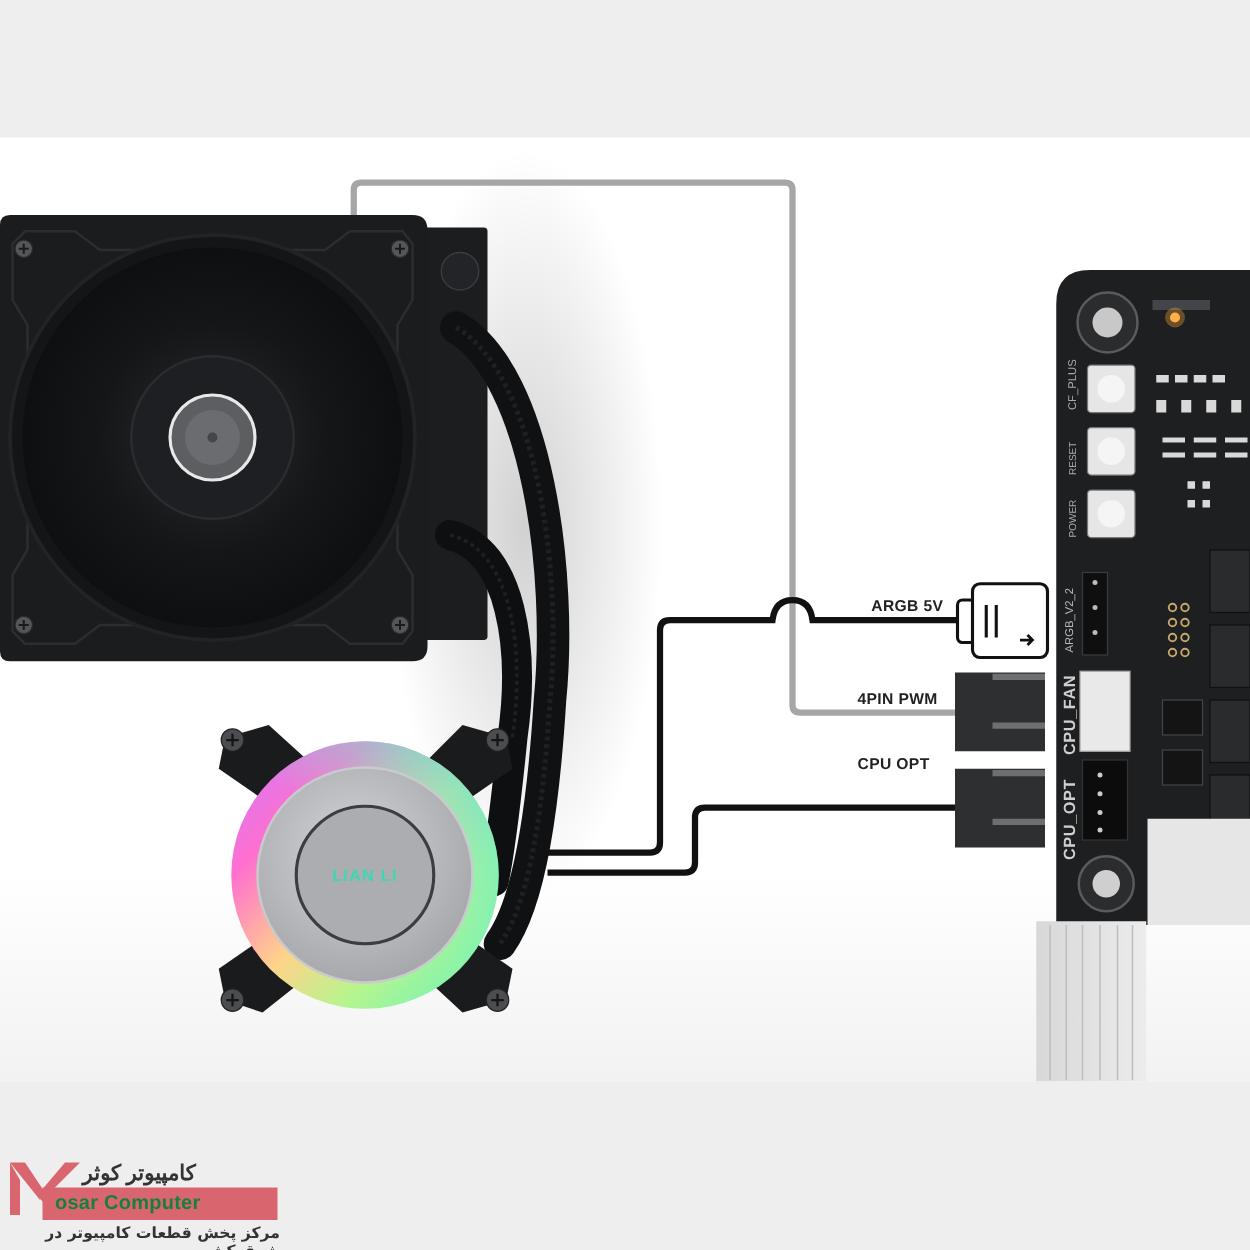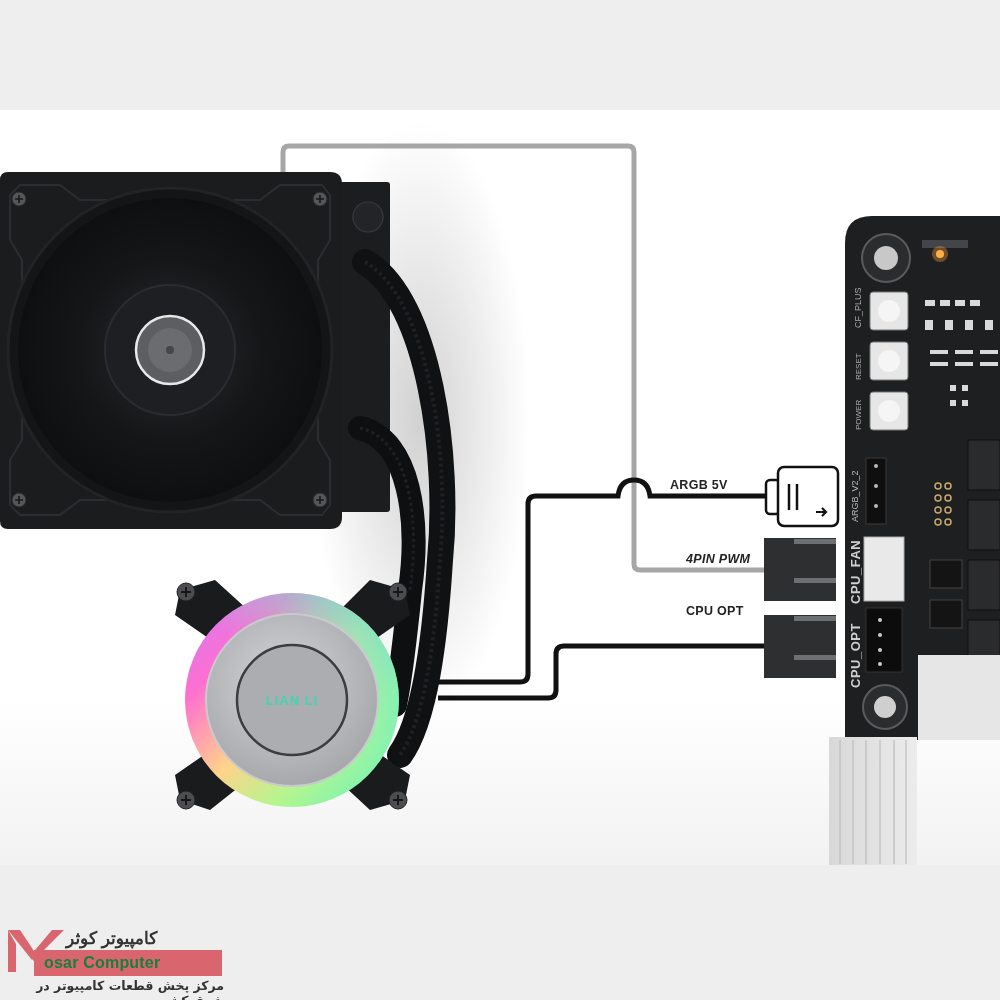--- a/index.html
+++ b/index.html
@@ -3,21 +3,21 @@
 <meta charset="utf-8">
 <style>
   html, body { margin: 0; padding: 0; }
   body { width: 1000px; height: 1000px; position: relative; overflow: hidden; background: #eeeeee; font-family: "Liberation Sans", sans-serif; }
   .panel { position: absolute; left: 0; top: 110px; width: 1000px; height: 755px; background: #ffffff; }
   .panel-fade { position: absolute; left: 0; top: 700px; width: 1000px; height: 165px; background: linear-gradient(#ffffff, #f2f2f2); }
   svg.diagram { position: absolute; left: 0; top: 0; }
   .label { position: absolute; font-family: "Liberation Sans", sans-serif; font-size: 12.5px; font-weight: 600; color: #222; letter-spacing: 0.3px; white-space: nowrap; }
   .logo { position: absolute; left: 4px; top: 924px; width: 222px; height: 74px; }
   .logo-k { position: absolute; left: 2px; top: 2px; width: 60px; height: 48px; }
-  .logo-fa1 { position: absolute; left: 62px; top: 4px; font-family: Liberation Sans, sans-serif; font-size: 17px; font-weight: bold; color: #333; direction: rtl; }
+  .logo-fa1 { position: absolute; left: 62px; top: 4px; font-family: Liberation Serif, serif; font-size: 17px; font-weight: bold; color: #333; direction: rtl; }
   .logo-band { position: absolute; left: 30px; top: 26px; width: 188px; height: 26px; background: #d9666f; }
   .logo-en { position: absolute; left: 40px; top: 26px; font-family: "Liberation Sans", sans-serif; font-size: 16px; font-weight: bold; color: #15803d; line-height: 26px; letter-spacing: 0.2px; }
   .logo-fa2 { position: absolute; left: 0px; top: 54px; width: 220px; font-family: "DejaVu Sans", sans-serif; font-size: 12.5px; font-weight: bold; color: #333; direction: rtl; text-align: right; }
 </style>
 </head>
 <body>
 
 <div class="panel"></div>
 <div class="panel-fade"></div>
 
@@ -238,22 +238,22 @@
       <line x1="840" y1="740" x2="840" y2="864"></line>
         <line x1="853" y1="740" x2="853" y2="864"></line>
       <line x1="866" y1="740" x2="866" y2="864"></line>
         <line x1="880" y1="740" x2="880" y2="864"></line>
       <line x1="894" y1="740" x2="894" y2="864"></line>
         <line x1="906" y1="740" x2="906" y2="864"></line>
     </g>
   </g>
 </svg>
 
-<div class="label" style="left:670px; top:478px;text-align:right;">ARGB 5V</div>
-<div class="label" style="left:686px; top:552px;font-style:italic;">4PIN PWM</div>
+<div class="label" style="left:697px; top:478px;text-align:right;">ARGB 5V</div>
+<div class="label" style="left:686px; top:552px;">4PIN PWM</div>
 <div class="label" style="left:686px; top:604px;">CPU OPT</div>
 
 <div class="logo">
   <svg class="logo-k" viewBox="0 0 60 48">
     <path d="M2 4 L14 4 L30 28 L26 34 Z" fill="#d9666f"></path>
     <path d="M2 4 L2 46 L10 46 L10 18 Z" fill="#d9666f"></path>
     <path d="M58 4 L46 4 L24 30 L36 46 L50 46 L34 28 Z" fill="#d9666f"></path>
   </svg>
   <div class="logo-fa1">کامپیوتر کوثر</div>
   <div class="logo-band"></div>

